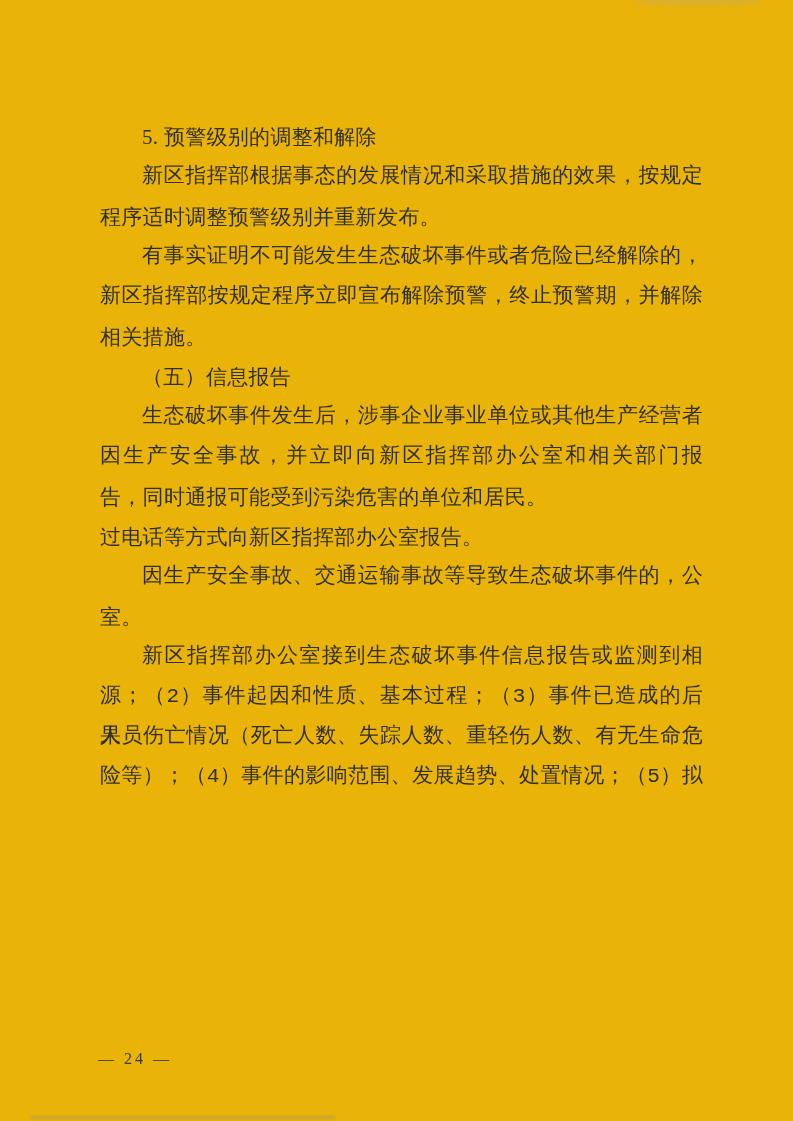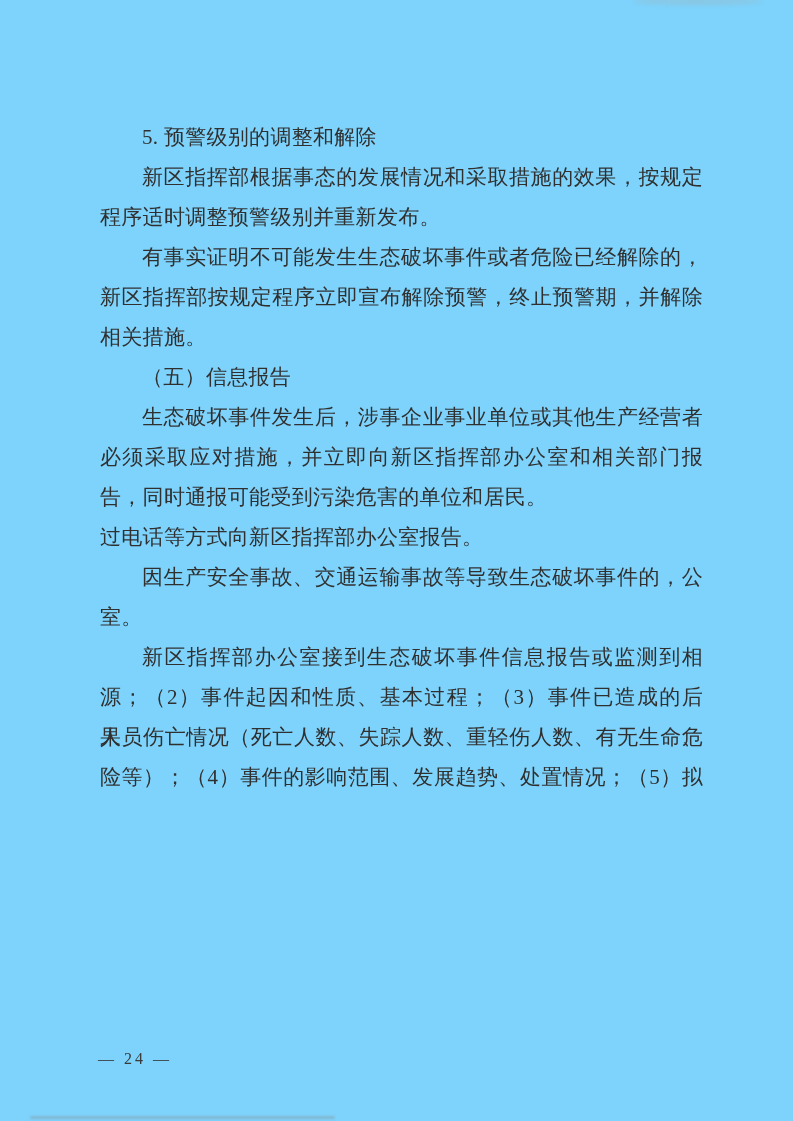--- a/index.html
+++ b/index.html
@@ -4,21 +4,21 @@
 <style>
   html, body {
     margin: 0;
     padding: 0;
     background: #ffffff;
   }
   .page {
     position: relative;
     width: 793px;
     height: 1121px;
-    background: #7dd3fc;
+    background: #eab308;
     overflow: hidden;
     font-family: "Liberation Serif", "DejaVu Serif", serif;
   }
   .doc-text {
     position: absolute;
     left: 100px;
     top: 117px;
     width: 603px;
   }
   .ln {
@@ -27,20 +27,21 @@
     font-size: 21px;
     color: #303030;
     letter-spacing: 0.3px;
     text-align: left;
   }
   
   .j {
     text-align: justify;
     text-align-last: justify;
     text-justify: inter-character;
+    font-family: Liberation Mono, monospace;
   }
   
   .ind {
     text-indent: 42px;
   }
   .pageno {
     position: absolute;
     left: 98px;
     top: 1048px;
     font-size: 16px;
@@ -78,21 +79,21 @@
 
   <div class="doc-text">
     <div class="ln ind">5. 预警级别的调整和解除</div>
     <div class="ln ind j">新区指挥部根据事态的发展情况和采取措施的效果，按规定</div>
     <div class="ln">程序适时调整预警级别并重新发布。</div>
     <div class="ln ind j">有事实证明不可能发生生态破坏事件或者危险已经解除的，</div>
     <div class="ln j">新区指挥部按规定程序立即宣布解除预警，终止预警期，并解除</div>
     <div class="ln">相关措施。</div>
     <div class="ln ind">（五）信息报告</div>
     <div class="ln ind j">生态破坏事件发生后，涉事企业事业单位或其他生产经营者</div>
-    <div class="ln j">必须采取应对措施，并立即向新区指挥部办公室和相关部门报</div>
+    <div class="ln j">因生产安全事故，并立即向新区指挥部办公室和相关部门报</div>
     <div class="ln">告，同时通报可能受到污染危害的单位和居民。</div>
     <div class="ln">过电话等方式向新区指挥部办公室报告。</div>
     <div class="ln ind j">因生产安全事故、交通运输事故等导致生态破坏事件的，公</div>
     <div class="ln">室。</div>
     <div class="ln ind j">新区指挥部办公室接到生态破坏事件信息报告或监测到相</div>
     <div class="ln j">源；（2）事件起因和性质、基本过程；（3）事件已造成的后果、</div>
     <div class="ln j">人员伤亡情况（死亡人数、失踪人数、重轻伤人数、有无生命危</div>
     <div class="ln j">险等）；（4）事件的影响范围、发展趋势、处置情况；（5）拟</div>
   </div>
 

